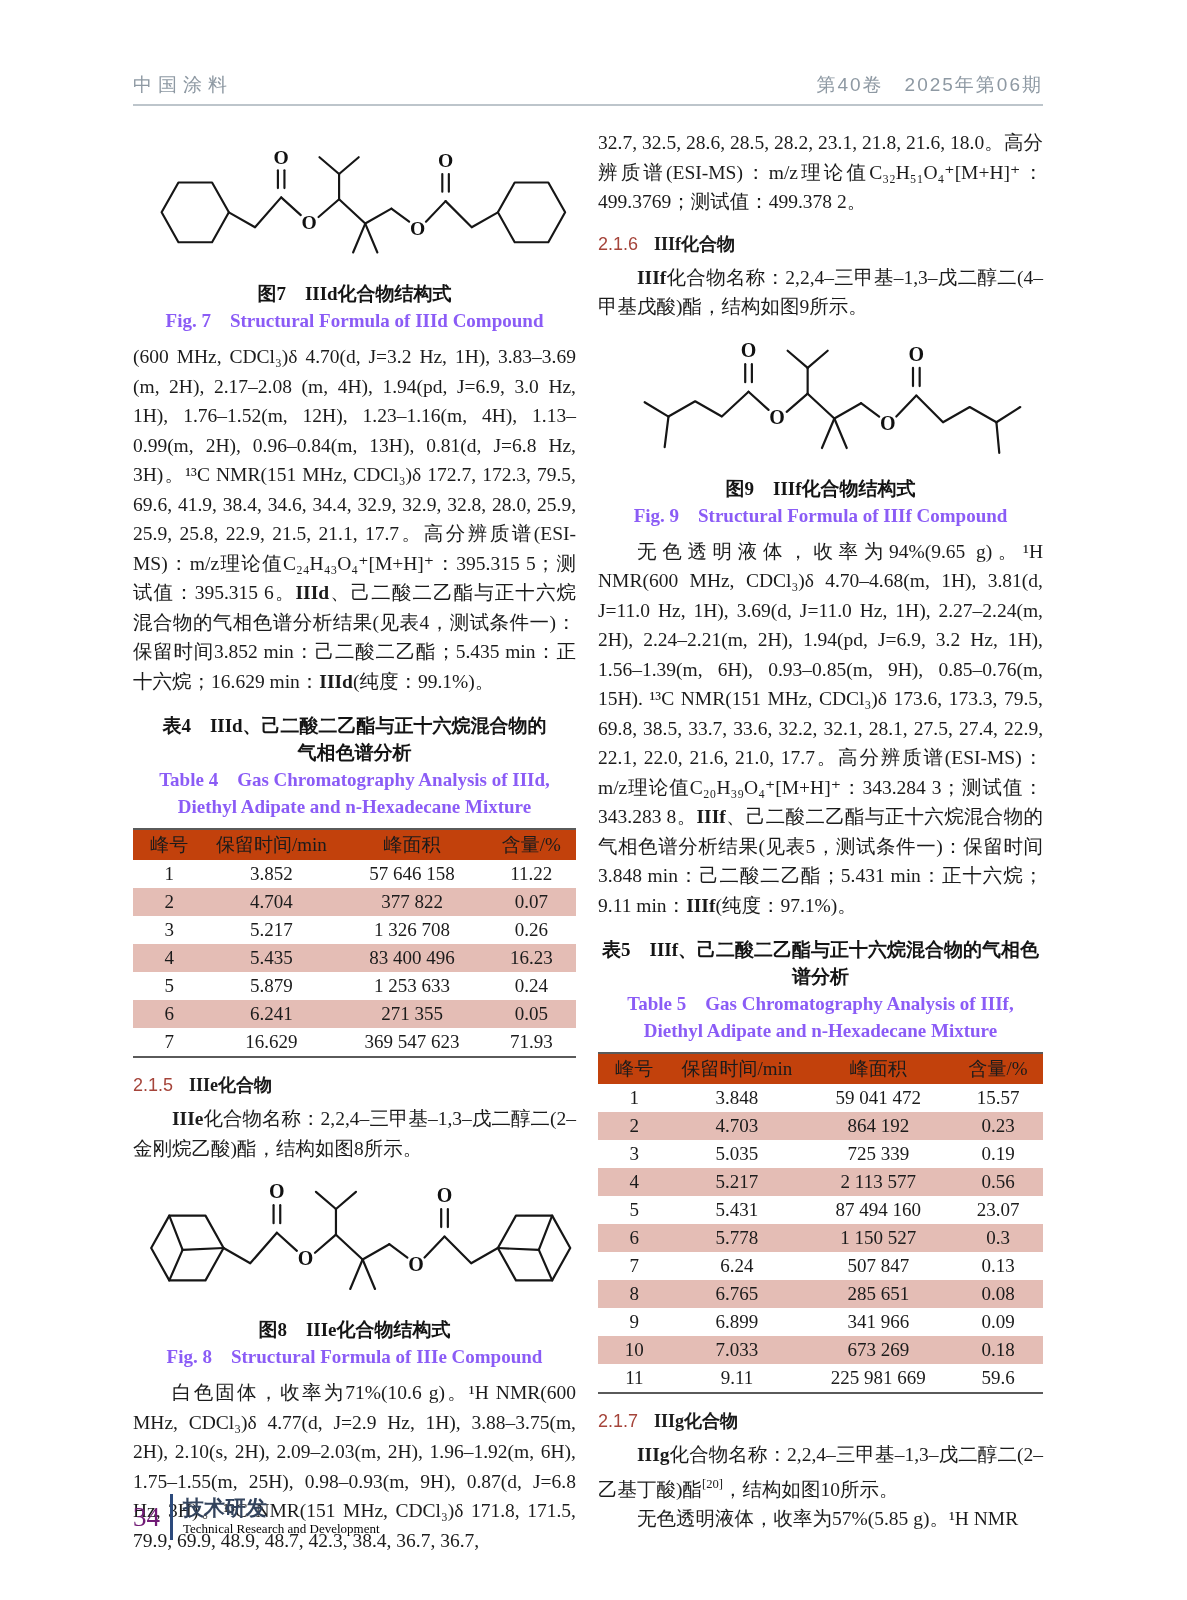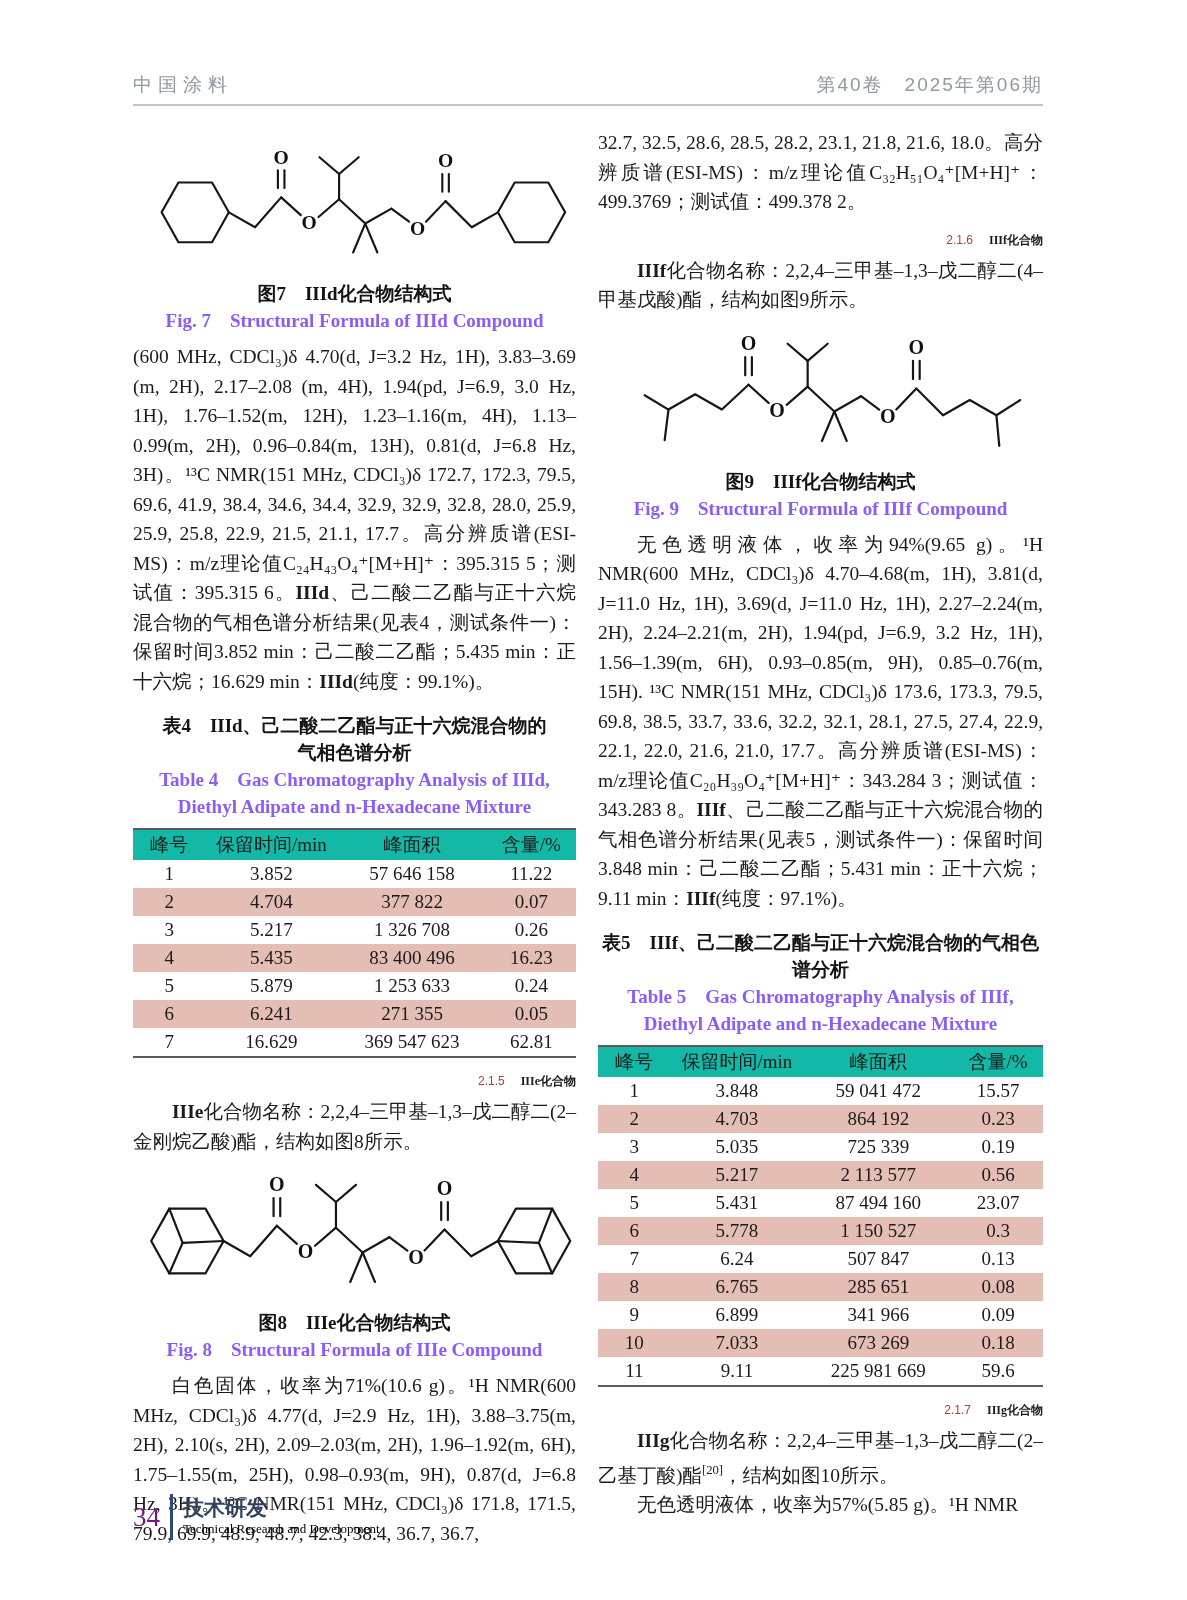--- a/index.html
+++ b/index.html
@@ -27,32 +27,32 @@
   .atom{font-family:"Liberation Serif","DejaVu Serif",serif;font-size:21px;font-weight:bold;
         fill:#111;text-anchor:middle;}
   .cap-zh{font-family:Liberation Serif, serif;font-weight:bold;font-size:19px;
         line-height:27px;text-align:center;color:#141414;}
   .cap-en{font-weight:bold;font-size:19px;line-height:27px;text-align:center;color:#8b5cf6;}
   figcaption{margin-top:6px;}
   
   .tbl-cap{margin:16px 0 8px;}
   
   table{width:100%;border-collapse:collapse;font-size:19px;table-layout:fixed;}
-  thead th{background:#14b8a6;font-weight:normal;border-top:2px solid #5a5a5a;
+  thead th{background:#c2410c;font-weight:normal;border-top:2px solid #5a5a5a;
         padding:3px 2px;line-height:24px;}
   tbody td{padding:2px 2px;line-height:24px;}
   tbody tr:nth-child(even){background:#e4bdb5;}
   tbody tr:last-child td{border-bottom:2px solid #5a5a5a;}
   th,td{text-align:center;}
   th:nth-child(1),td:nth-child(1){width:16%;}
   th:nth-child(2),td:nth-child(2){width:30%;}
   th:nth-child(3),td:nth-child(3){width:34%;}
   th:nth-child(4),td:nth-child(4){width:20%;}
   
-  .sec{margin:15px 0 7px;font-size:12px;text-align:right;}
+  .sec{margin:15px 0 7px;font-size:18px;}
   .sec-num{color:#a5443a;font-family:"Liberation Sans","DejaVu Sans",sans-serif;margin-right:16px;}
   .sec-title{font-weight:bold;}
   
   .ftr{position:absolute;left:133px;top:1494px;display:flex;align-items:center;}
   .ftr .pg{font-size:27px;color:#701a75;margin-right:10px;}
   .ftr .bar{width:3px;height:46px;background:#2c4a7c;margin-right:10px;}
   .ftr .sec-zh{font-family:"Liberation Sans","DejaVu Sans",sans-serif;font-weight:bold;
         font-size:21px;color:#33435c;line-height:24px;}
   .ftr .sec-en{font-size:13px;color:#000000;line-height:18px;}
 </style>
@@ -153,21 +153,21 @@
             <tr>
               <td>6</td>
               <td>6.241</td>
               <td>271 355</td>
               <td>0.05</td>
             </tr>
             <tr>
               <td>7</td>
               <td>16.629</td>
               <td>369 547 623</td>
-              <td>62.81</td>
+              <td>71.93</td>
             </tr>
           </tbody>
       </table>
 
       <div class="sec">
         <span class="sec-num">2.1.5</span><span class="sec-title">IIIe化合物</span>
       </div>
 
       <p class="body indent"><span class="b">IIIe</span><span>化合物名称：2,2,4–三甲基–1,3–戊二醇二(2–金刚烷乙酸)酯，结构如图8所示。</span></p>
 

